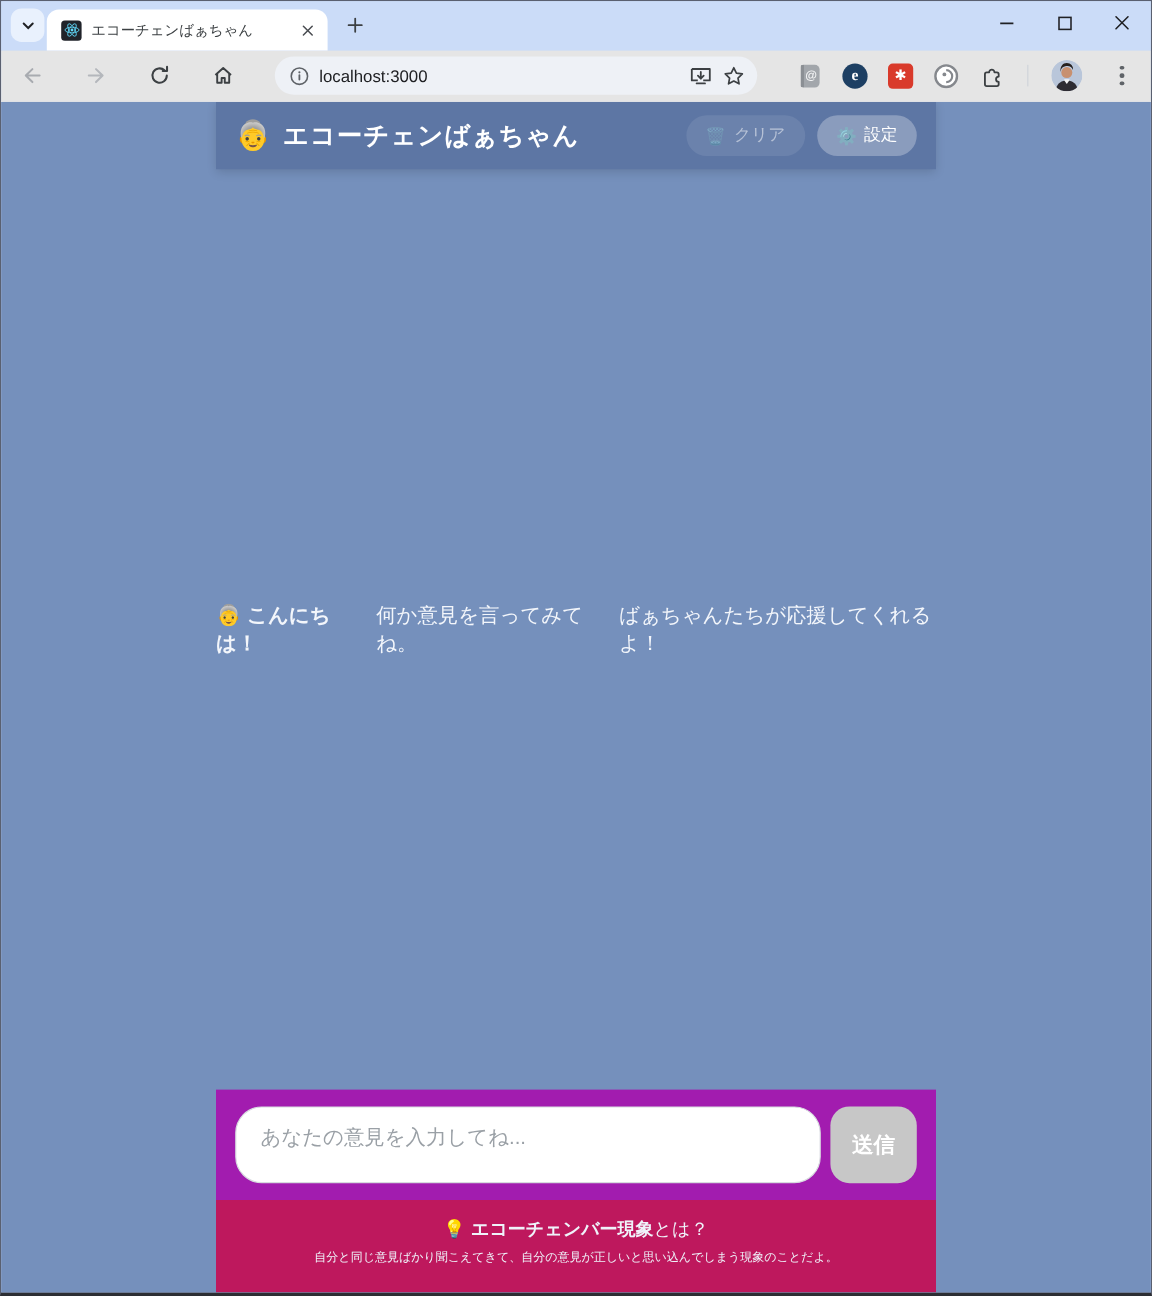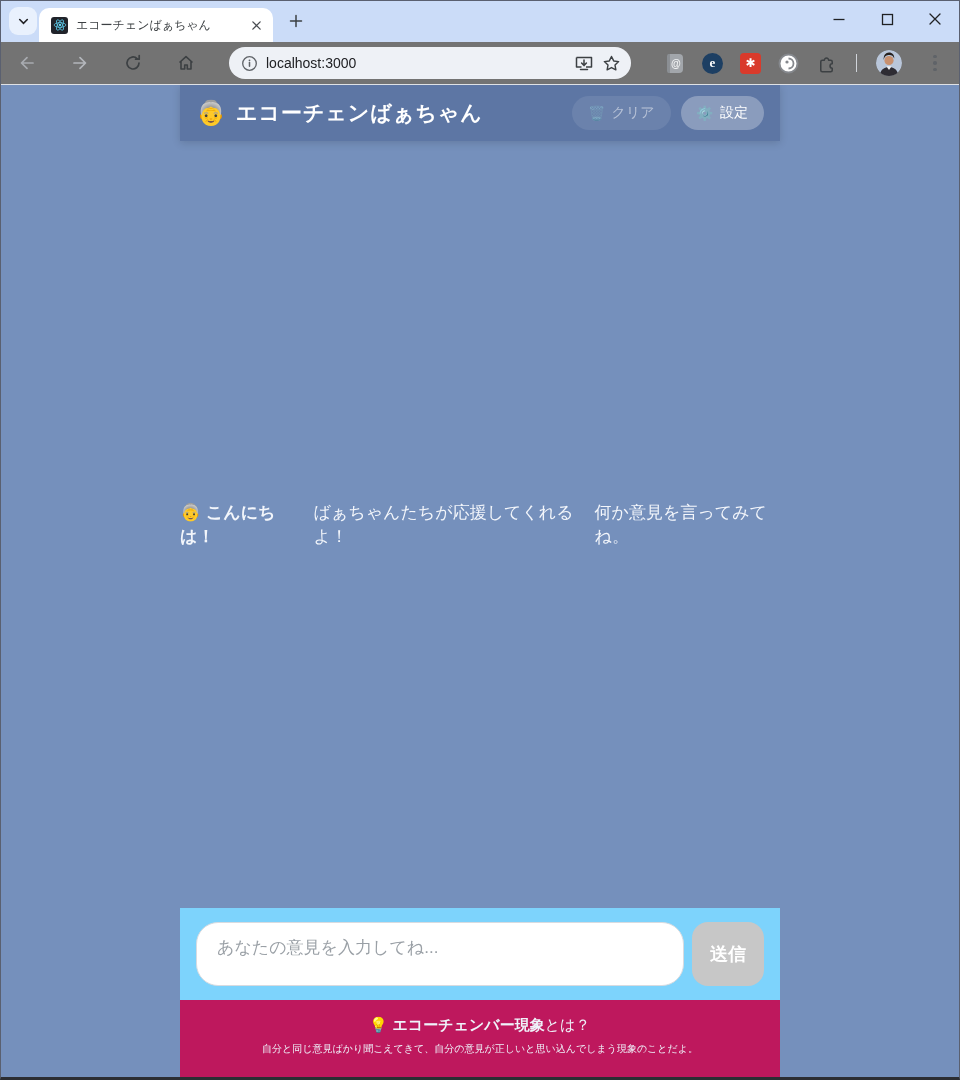--- a/index.html
+++ b/index.html
@@ -17,21 +17,21 @@
   .favicon { width: 17px; height: 17px; border-radius: 3px; background: #20232a;
     display: flex; align-items: center; justify-content: center; flex: none; }
   .tab-title { font-size: 12px; color: #3c4043; flex: 1; white-space: nowrap; overflow: hidden; }
   .tab-close { width: 17px; height: 17px; border-radius: 50%; display: flex; align-items: center; justify-content: center; cursor: pointer; flex: none; }
   .new-tab { width: 26px; height: 26px; border-radius: 50%; margin: 0 0 8px 10px;
     display: flex; align-items: center; justify-content: center; cursor: pointer; }
   .win-controls { position: absolute; top: 8px; right: 14px; display: flex; gap: 28px; align-items: center; }
   .win-btn { width: 20px; height: 20px; display: flex; align-items: center; justify-content: center; cursor: pointer; }
 
   
-  .toolbar { height: 43px; background: #737373; border-bottom: 1px solid #dfe1e5;
+  .toolbar { height: 43px; background: #e5e5e5; border-bottom: 1px solid #dfe1e5;
     display: flex; align-items: center; padding: 0 10px; gap: 21px; flex: none; }
   .nav-btn { width: 32px; height: 32px; border-radius: 50%; display: flex; align-items: center; justify-content: center; cursor: pointer; flex: none; }
   .omnibox { flex: 1; height: 32px; background: #eef1f6; border-radius: 16px; margin: 0 8px 0 6px;
     display: flex; align-items: center; padding: 0 10px 0 12px; gap: 8px; cursor: text; }
   .omnibox .url { font-size: 14px; color: #202124; flex: 1; }
   .ext-area { display: flex; align-items: center; gap: 17px; padding: 0 4px; flex: none; }
   .ext-icon { width: 21px; height: 21px; display: flex; align-items: center; justify-content: center; cursor: pointer; }
   .ext-book { width: 16px; height: 19px; background: #a2a6ab; border-radius: 2px 4px 4px 2px; color: #f2f3f4;
     font-size: 10px; font-weight: bold; display: flex; align-items: center; justify-content: center;
     border-left: 3px solid #8b8f94; }
@@ -53,21 +53,21 @@
   .app-header .h-emoji { font-size: 24px; }
   .app-header .h-title { color: #ffffff; font-size: 21px; font-weight: bold; letter-spacing: 1px; flex: 1; }
   .pill-btn { height: 34px; border: none; border-radius: 17px; background: rgba(255,255,255,0.28);
     color: #ffffff; font-size: 14px; padding: 0 16px; display: flex; align-items: center; gap: 6px; cursor: pointer; }
   .pill-btn.disabled { background: rgba(255,255,255,0.16); opacity: 0.55; cursor: default; }
 
   .chat { flex: 1; display: flex; flex-direction: row; align-items: center; justify-content: center; gap: 17px; }
   .welcome-line { color: #f3f6fb; font-size: 17px; font-weight: 500; line-height: 1.4; }
   .welcome-line.first { font-weight: 600; }
 
-  .composer { background: #7dd3fc; flex: none; padding: 14px 16px; display: flex; gap: 8px; align-items: stretch; }
+  .composer { background: #a21caf; flex: none; padding: 14px 16px; display: flex; gap: 8px; align-items: stretch; }
   .composer textarea { flex: 1; height: 64px; resize: none; border: 1px solid #d8dbe0; border-radius: 22px;
     padding: 13px 20px; font-size: 17px; color: #333; outline: none; font-family: "Liberation Sans", sans-serif; }
   .composer textarea::placeholder { color: #9aa0a6; }
   .send-btn { width: 72px; border: none; border-radius: 16px; background: #c7c7c7; color: #ffffff;
     font-size: 18px; font-weight: bold; cursor: default; flex: none; font-family: Liberation Mono, monospace; }
 
   .app-footer { background: #be185d; flex: none; padding: 13px 12px 16px; text-align: center; color: #eff3fa; }
   .f-title { font-size: 15px; line-height: 24px; }
   .f-title b { font-weight: bold; }
   .f-desc { font-size: 10px; line-height: 24px; font-weight: 500; max-width: 580px; margin: 0 auto; }
@@ -226,22 +226,22 @@
           <span>クリア</span>
         </button>
         <button class="pill-btn">
           <span>⚙️</span>
           <span>設定</span>
         </button>
       </div>
 
       <div class="chat">
         <div class="welcome-line first">👵 こんにちは！</div>
+        <div class="welcome-line">何か意見を言ってみてね。</div>
         <div class="welcome-line">ばぁちゃんたちが応援してくれるよ！</div>
-        <div class="welcome-line">何か意見を言ってみてね。</div>
       </div>
 
       <div class="composer">
         <textarea placeholder="あなたの意見を入力してね..." style=""></textarea>
         <button class="send-btn">送信</button>
       </div>
 
       <div class="app-footer">
         <div class="f-title">
           <span>💡</span>

